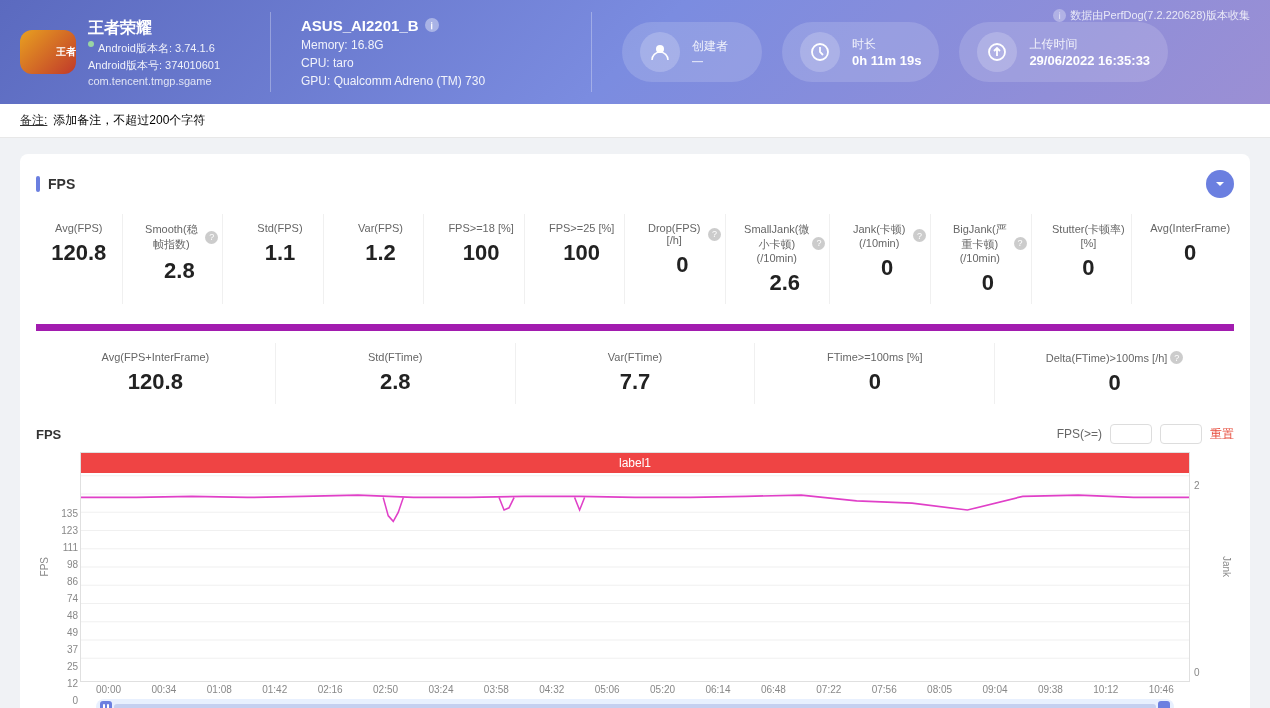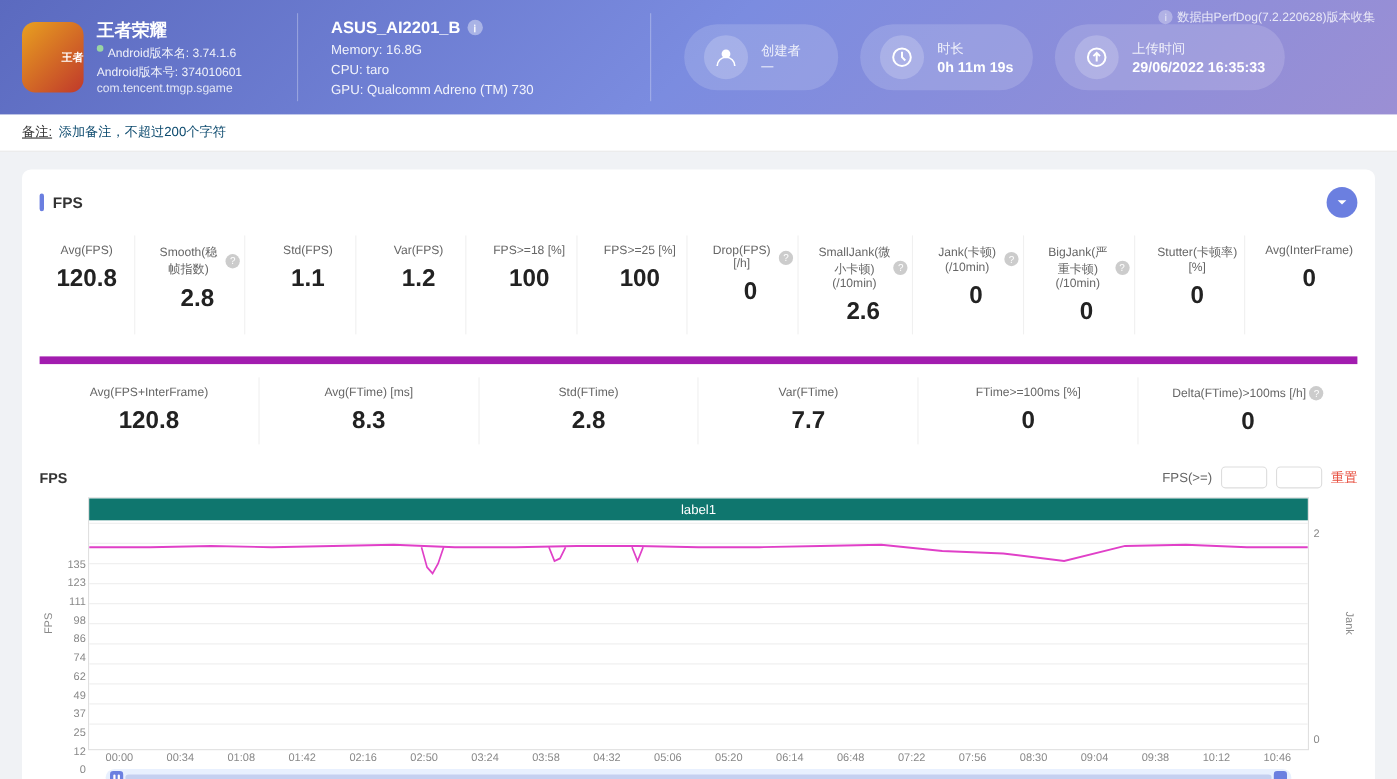--- a/index.html
+++ b/index.html
@@ -17,21 +17,21 @@
 
     .app-info {
       display: flex;
       align-items: center;
       gap: 12px;
       min-width: 220px;
     }
 
     .app-avatar {
       width: 56px;
-      height: 64px;
+      height: 44px;
       border-radius: 12px;
       background: linear-gradient(135deg, #e8a020, #c0392b);
       display: flex;
       align-items: center;
       justify-content: center;
       font-size: 24px;
       font-weight: bold;
       color: white;
       flex-shrink: 0;
       padding-left: 36px;
@@ -373,21 +373,21 @@
     </div>
     <div class="stat-content">
       <span class="stat-label">上传时间</span>
       <span class="stat-value">29/06/2022 16:35:33</span>
     </div>
   </div>
 </div>
 
 <div class="note-bar">
   <span class="note-label">备注:</span>
-  <span style="color:#0c4a6e;">添加备注，不超过200个字符</span>
+  <span style="color:#000000;">添加备注，不超过200个字符</span>
 </div>
 
 <div class="main-content">
   <div class="section">
     <div class="section-header">
       <div class="section-title">FPS</div>
       <button class="expand-btn">
         <svg width="12" height="12" viewBox="0 0 12 12" fill="white">
             <path d="M2 4l4 4 4-4"></path>
           </svg>
@@ -468,26 +468,20 @@
     <div class="stat-item-value">0</div>
   </div>
       </div>
 
     <div class="stats-row2" id="stats-row-2">
         <div class="stat-item">
     <div class="stat-item-label">
       Avg(FPS+InterFrame)
     </div>
     <div class="stat-item-value">120.8</div>
-  </div>
-        <div class="stat-item">
-    <div class="stat-item-label">
-      Avg(FTime) [ms]
-    </div>
-    <div class="stat-item-value">8.3</div>
   </div>
         <div class="stat-item">
     <div class="stat-item-label">
       Std(FTime)
     </div>
     <div class="stat-item-value">2.8</div>
   </div>
         <div class="stat-item">
     <div class="stat-item-label">
       Var(FTime)
@@ -527,31 +521,31 @@
             <span style="font-size:10px;color:#888;writing-mode:vertical-rl;transform:rotate(180deg);">FPS</span>
           </div>
 
           <div class="y-axis-labels" style="position:relative; width:28px; flex-shrink:0; display:flex; flex-direction:column; justify-content:space-between; align-items:flex-end; padding:28px 2px 4px; font-size:10px; color:#888;" id="y-axis-left">
               <span>135</span>
               <span>123</span>
               <span>111</span>
               <span>98</span>
               <span>86</span>
               <span>74</span>
-              <span>62</span>
+              <span>48</span>
               <span>49</span>
               <span>37</span>
               <span>25</span>
               <span>12</span>
               <span>0</span>
             </div>
 
           <div style="flex:1; position:relative; overflow:hidden; border:1px solid #e0e0e0;">
 
-            <div style="background:#0f766e; color:white; text-align:center; font-size:12px; padding:3px; position:absolute; top:0; left:0; right:0; z-index:2;">label1</div>
+            <div style="background:#ef4444; color:white; text-align:center; font-size:12px; padding:3px; position:absolute; top:0; left:0; right:0; z-index:2;">label1</div>
 
             <svg width="100%" height="100%" viewBox="0 0 1100 200" preserveAspectRatio="none" style="position:absolute; top:0; left:0;">
 
               <line x1="0" y1="20" x2="1100" y2="20" stroke="#f0f0f0" stroke-width="1"></line>
               <line x1="0" y1="36" x2="1100" y2="36" stroke="#f0f0f0" stroke-width="1"></line>
               <line x1="0" y1="52" x2="1100" y2="52" stroke="#f0f0f0" stroke-width="1"></line>
               <line x1="0" y1="68" x2="1100" y2="68" stroke="#f0f0f0" stroke-width="1"></line>
               <line x1="0" y1="84" x2="1100" y2="84" stroke="#f0f0f0" stroke-width="1"></line>
               <line x1="0" y1="100" x2="1100" y2="100" stroke="#f0f0f0" stroke-width="1"></line>
               <line x1="0" y1="116" x2="1100" y2="116" stroke="#f0f0f0" stroke-width="1"></line>
@@ -597,21 +591,21 @@
             <span>02:50</span>
             <span>03:24</span>
             <span>03:58</span>
             <span>04:32</span>
             <span>05:06</span>
             <span>05:20</span>
             <span>06:14</span>
             <span>06:48</span>
             <span>07:22</span>
             <span>07:56</span>
-            <span>08:30</span>
+            <span>08:05</span>
             <span>09:04</span>
             <span>09:38</span>
             <span>10:12</span>
             <span>10:46</span>
           </div>
 
         <div class="scrollbar-area" style="margin: 4px 60px;">
           <div class="scrollbar-handle-left">
             <svg width="8" height="8" viewBox="0 0 8 8" fill="white">
                 <rect x="1" y="1" width="2" height="6" rx="1"></rect>

